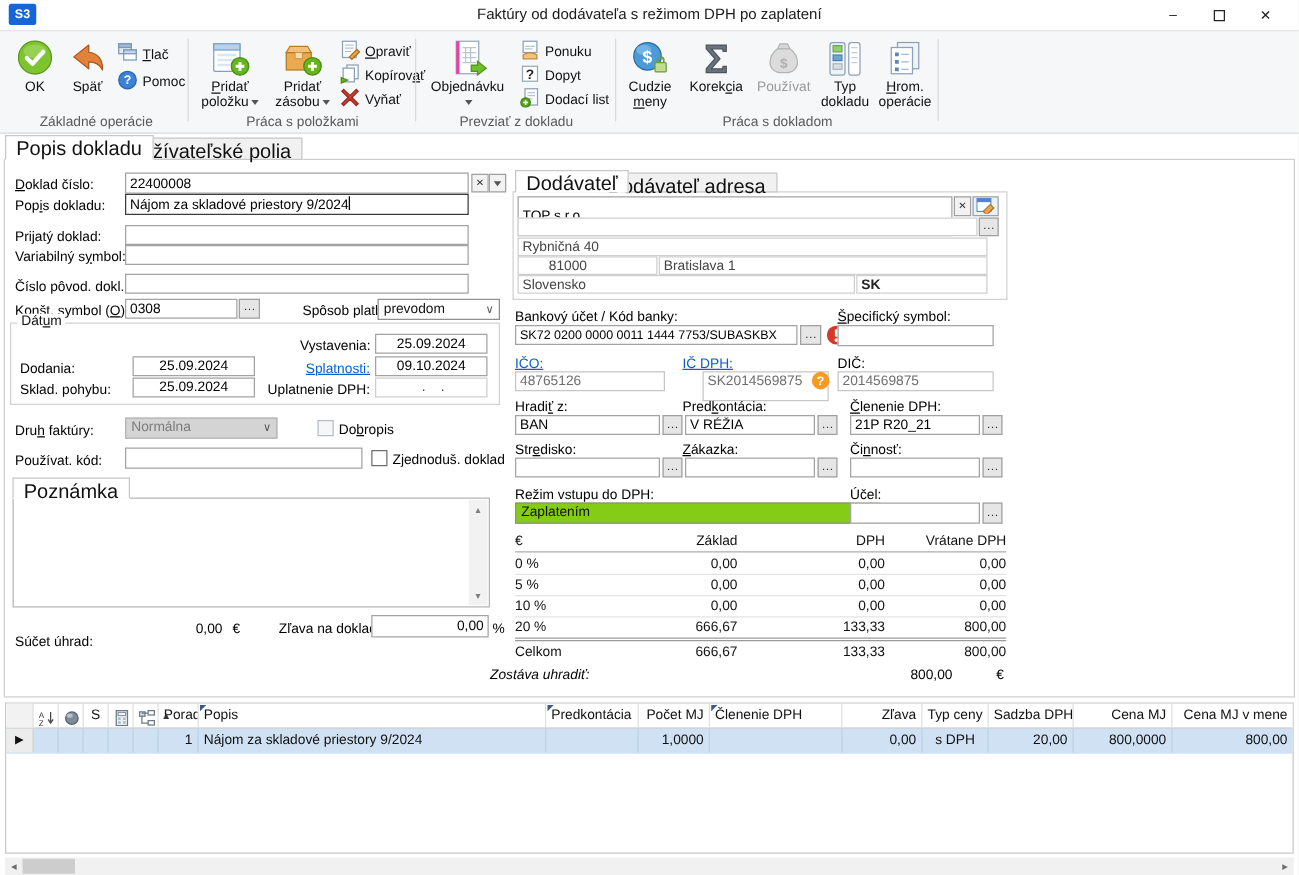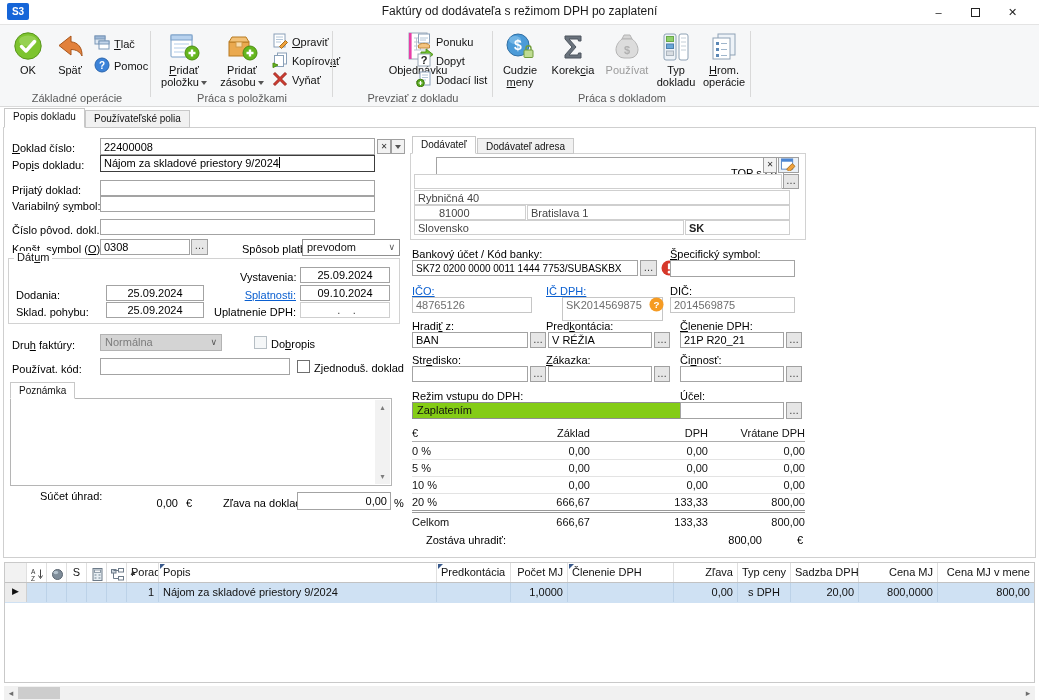--- a/index.html
+++ b/index.html
@@ -20,21 +20,21 @@
   .rgsep{position:absolute;top:6px;width:1px;height:66px;background:#d9d9d9;}
   .rglabel{position:absolute;bottom:1px;left:0;width:100%;text-align:center;color:#5a5a5a;font-size:11px;white-space:nowrap;}
   .rbig{position:absolute;top:4px;text-align:center;cursor:default;}
   .rbig .ric{display:block;height:32px;margin:0 auto 1px auto;}
   .rtxt{display:block;line-height:12px;font-size:11px;white-space:nowrap;}
   .rsm{position:absolute;height:17px;display:flex;align-items:center;gap:4px;white-space:nowrap;}
   .caret{display:inline-block;width:0;height:0;border-left:3px solid transparent;border-right:3px solid transparent;border-top:4px solid #555;vertical-align:middle;margin-left:2px;}
   .disabledtxt{color:#9b9b9b;}
   .ak{text-decoration:underline;}
   
-  .tab{position:absolute;border:1px solid #c8c8c8;background:#f1f1f1;padding:2px 8px 0 8px;font-size:10px;white-space:nowrap;z-index:3;}
+  .tab{position:absolute;border:1px solid #c8c8c8;background:#f1f1f1;padding:2px 8px 0 8px;font-size:16px;white-space:nowrap;z-index:3;}
   .tab.active{background:#fff;border-bottom:1px solid #fff;z-index:4;}
   .page{position:absolute;left:3px;top:127px;width:1033px;height:431px;background:#fff;border:1px solid #cfcfcf;}
   
   .lbl{position:absolute;white-space:nowrap;color:#000;}
   .fld{position:absolute;border:1px solid #a3a3a3;background:#fff;font-family:"Liberation Sans",sans-serif;font-size:11px;padding:1px 3px;color:#000;}
   .fld.center{text-align:center;}
   .fld.right{text-align:right;}
   .fld.ro{border-color:#c6c6c6;color:#6e6e6e;}
   .fld.flat{border-color:#cfcfcf;color:#444;}
   .btn3{position:absolute;border:1px solid #a0a0a0;background:#e6e6e6;text-align:center;font-size:10px;line-height:12px;color:#333;padding:0;}
@@ -176,21 +176,21 @@
         <span><svg width="16" height="16" viewBox="0 0 16 16">
               <path d="M3 1.5 L8 6.5 L13 1.5 L14.5 3 L9.5 8 L14.5 13 L13 14.5 L8 9.5 L3 14.5 L1.5 13 L6.5 8 L1.5 3 Z" fill="#d23b2f" stroke="#9c241b"></path>
             </svg></span>
         <span>Vyňať</span>
       </div>
       <div class="rglabel">Práca s položkami</div>
     </div>
     <div class="rgsep" style="left:332px;"></div>
 
     <div class="rgroup" style="left:336px;width:154px;">
-      <div class="rbig" style="left:4px;width:68px;margin-left:44px;">
+      <div class="rbig" style="left:4px;width:68px;">
         <span class="ric"><svg width="32" height="32" viewBox="0 0 32 32">
               <rect x="7" y="2" width="18" height="26" fill="#fff" stroke="#98a8b8"></rect>
               <rect x="7" y="2" width="2.6" height="26" fill="#e83ea8"></rect>
               <path d="M12 7h11M12 11h11M12 15h11M12 19h11" stroke="#b9c6d2"></path>
               <path d="M14.5 7v12M18.5 7v12" stroke="#b9c6d2"></path>
               <path d="M19 21 h5 v-3 l7 5.5 -7 5.5 v-3 h-5z" fill="#6cc02a" stroke="#4f9417"></path>
             </svg></span>
         <span class="rtxt">Objednávku</span>
         <span class="rtxt"><span class="caret"></span></span>
       </div>
@@ -332,32 +332,32 @@
 
   <div class="tab active" style="left:10px;top:382px;height:17px;">Poznámka</div>
   <div class="fld" style="left:10px;top:398px;width:382px;height:88px;border-color:#b5b5b5;">
     <span></span>
     <div class="vsb">
       <div class="ar" style="top:0;">▴</div>
       <div class="ar" style="bottom:0;">▾</div>
     </div>
   </div>
 
-  <div class="lbl" style="left:12px;top:490px;margin-left:28px;">Súčet úhrad:</div>
+  <div class="lbl" style="left:12px;top:508px;">Súčet úhrad:</div>
   <div class="lbl" style="left:130px;top:497px;width:48px;text-align:right;">0,00</div>
   <div class="lbl" style="left:186px;top:497px;">€</div>
   <div class="lbl" style="left:223px;top:497px;">Zľava na doklad:</div>
   <input class="fld right" style="left: 297px; top: 492px; width: 94px; height: 18px;" value="0,00">
   <div class="lbl" style="left:394px;top:497px;">%</div>
 
   <div class="tab active" style="left:412px;top:136px;height:18px;">Dodávateľ</div>
   <div class="tab" style="left:477px;top:138px;height:16px;">Dodávateľ adresa</div>
   <div class="grpbox" style="left:410px;top:153px;width:396px;height:87px;"></div>
 
-  <input class="fld" style="left: 436px; top: 157px; width: 348px; height: 32px; text-align: right;" value="TOP s.r.o.">
+  <input class="fld" style="left: 414px; top: 157px; width: 348px; height: 32px;" value="TOP s.r.o.">
   <div class="sqbtn" style="left:763px;top:157px;width:14px;height:16px;line-height:14px;">✕</div>
   <div class="sqbtn" style="left:778px;top:157px;width:21px;height:16px;background:#eaf1f8;">
     <span><svg width="15" height="13" viewBox="0 0 16 14">
           <rect x="0.5" y="1" width="12" height="11" fill="#fff" stroke="#5b87c5"></rect>
           <rect x="0.5" y="1" width="12" height="3" fill="#4b86d5"></rect>
           <path d="M6 12 L12 6 L15 9 L9 15 Z" fill="#f0a23c" stroke="#a86e1e"></path>
         </svg></span>
   </div>
   <input class="fld flat" style="left: 414px; top: 174px; width: 368px; height: 15px;" value="">
   <div class="btn3" style="left:783px;top:174px;width:16px;height:15px;">…</div>
@@ -449,21 +449,21 @@
       <span class="c2">133,33</span>
       <span class="c3">800,00</span>
   </div>
   <div class="abs" style="left:412px;top:510px;width:393px;height:3px;border-top:1px solid #9a9a9a;border-bottom:1px solid #9a9a9a;"></div>
   <div class="vrow" style="top:516px;">
     <span class="c0">Celkom</span>
       <span class="c1">666,67</span>
       <span class="c2">133,33</span>
       <span class="c3">800,00</span>
   </div>
-  <div class="lbl" style="left:426px;top:534px;">Zostáva uhradiť:</div>
+  <div class="lbl" style="left:392px;top:534px;font-style:italic;">Zostáva uhradiť:</div>
   <div class="lbl" style="left:650px;top:534px;width:112px;text-align:right;">800,00</div>
   <div class="lbl" style="left:797px;top:534px;">€</div>
 
   <div class="grid">
     <div class="ghead">
       <div class="gh" style="left:0;width:22px;background:#f2f2f2;"></div>
       <div class="gh c" style="left:22px;width:20px;">
           <span class="gicon"><svg width="13" height="13" viewBox="0 0 13 13">
               <text x="0" y="6" font-size="6.5" fill="#333" font-family="Liberation Sans,sans-serif">A</text>
               <text x="0" y="13" font-size="6.5" fill="#333" font-family="Liberation Sans,sans-serif">Z</text>

